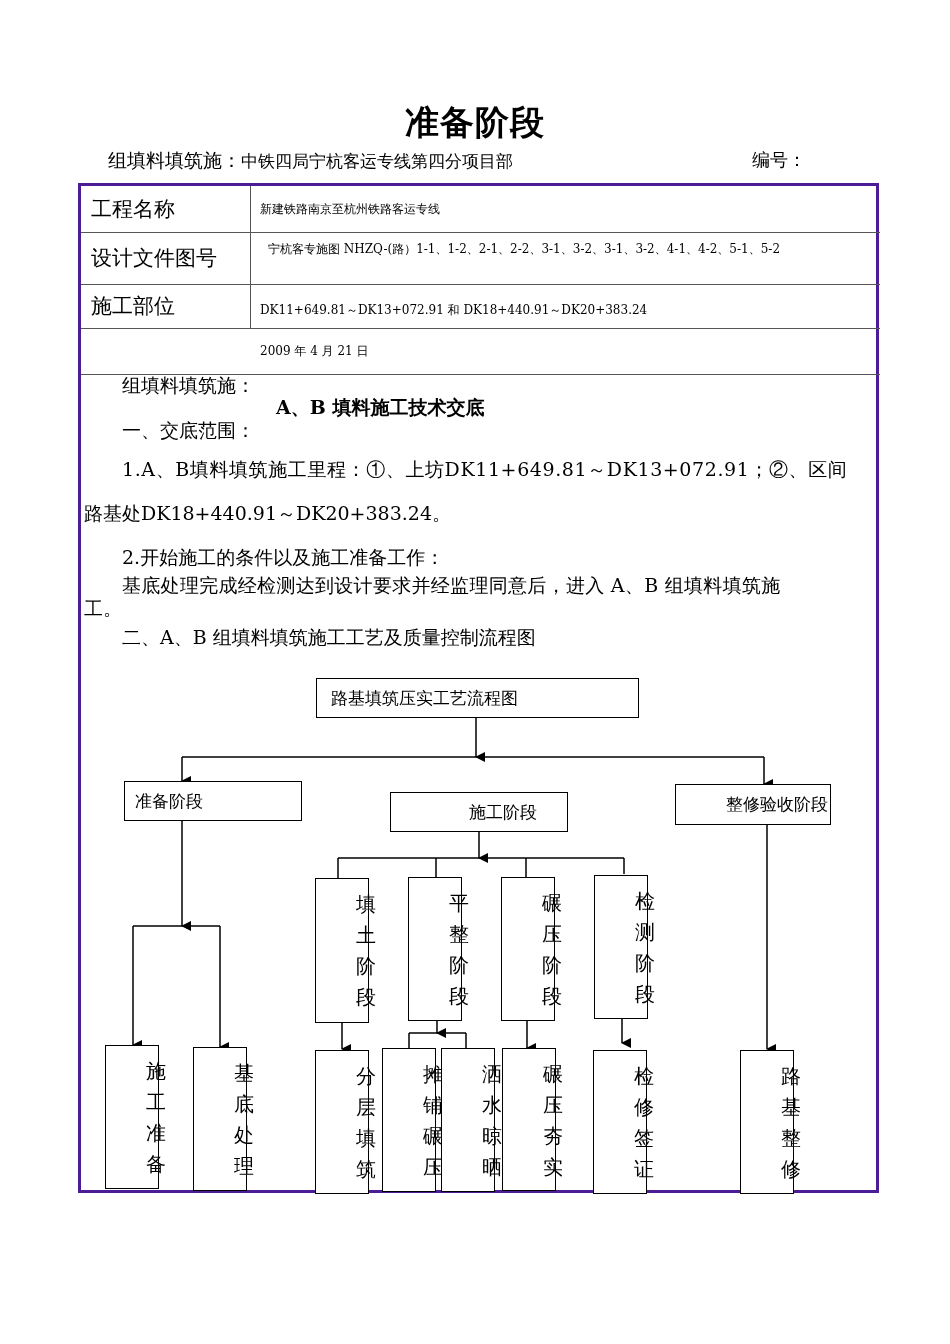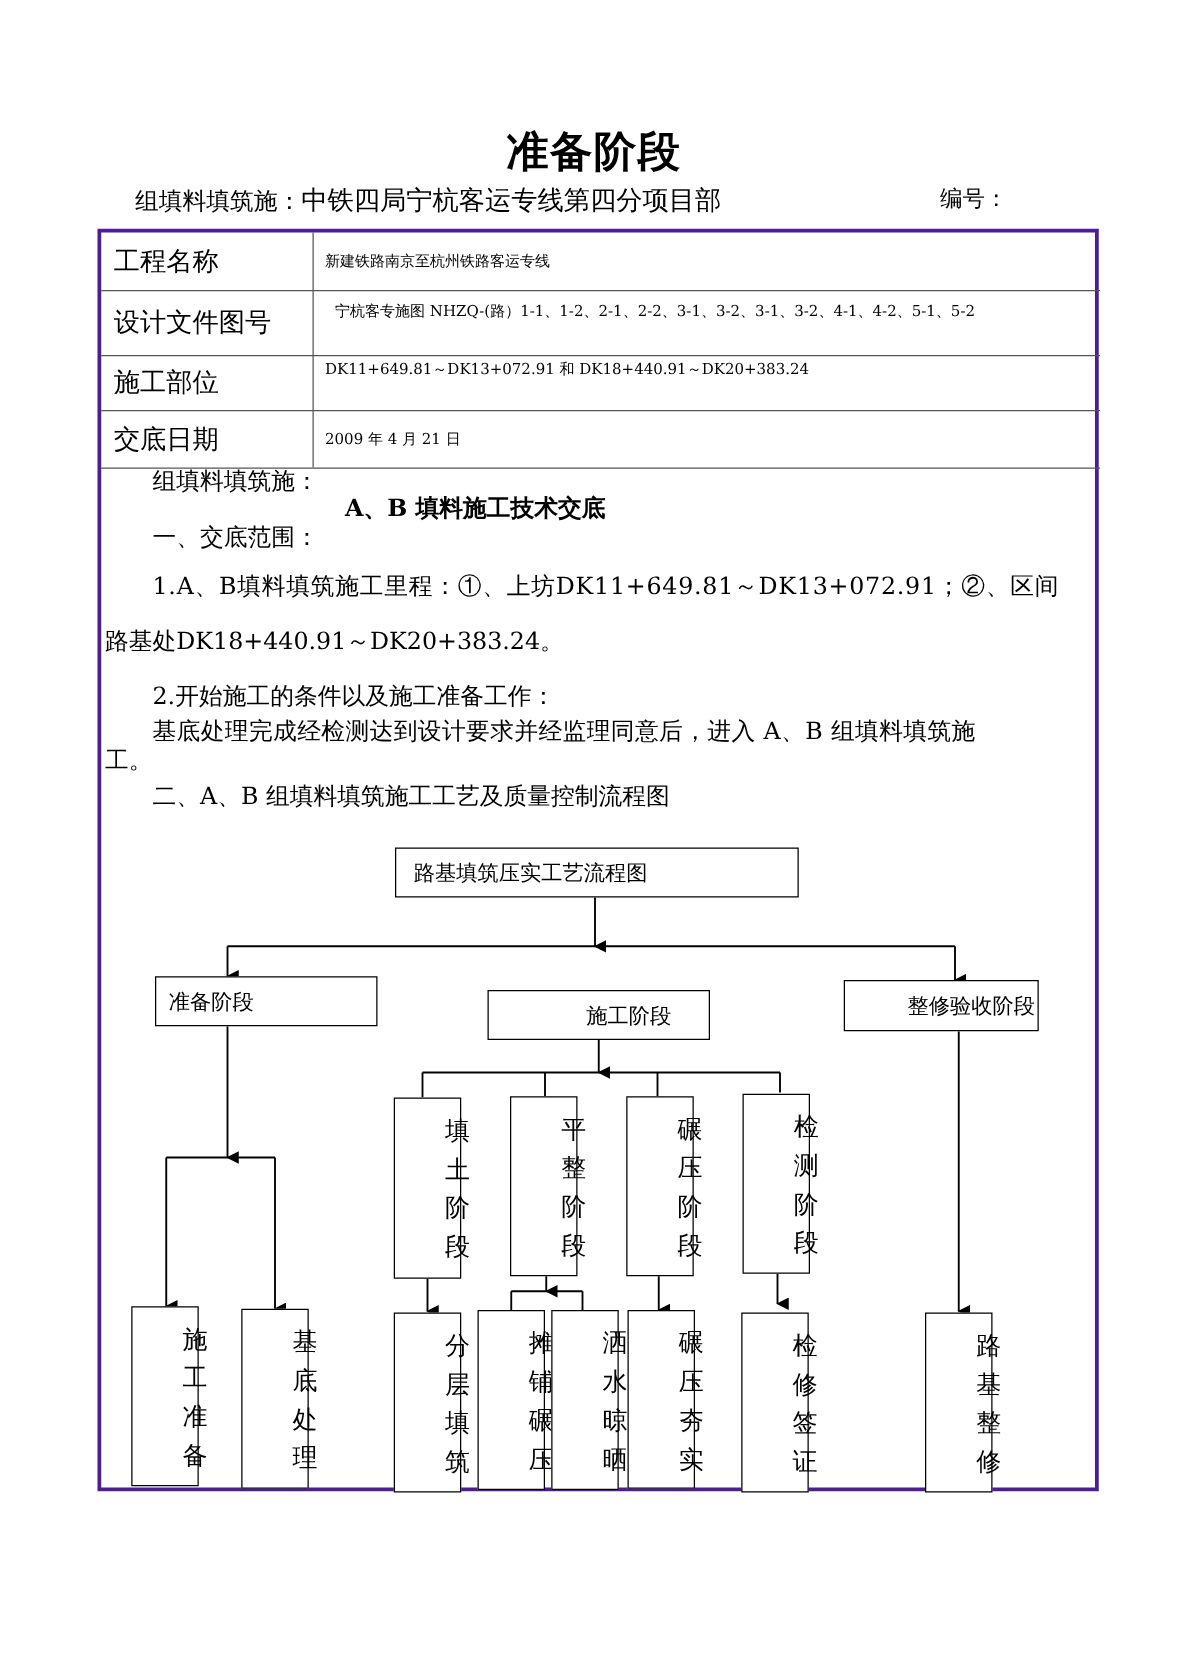--- a/index.html
+++ b/index.html
@@ -1,33 +1,33 @@
 <!DOCTYPE html>
 <html><head>
   <meta charset="utf-8">
   <style>
     html, body { margin: 0; padding: 0; background: #ffffff; }
     body { width: 950px; height: 1344px; position: relative; overflow: hidden;
            font-family: "DejaVu Serif", "Liberation Serif", serif; color: #000; }
     .title { position: absolute; top: 98px; left: 0; width: 950px; text-align: center;
              font-size: 34px; font-weight: bold; letter-spacing: 1px; line-height: 48px; }
     .unit-line { position: absolute; top: 148px; left: 108px; font-size: 19px; line-height: 24px; }
-    .unit-line .val { font-size: 21px; }
+    .unit-line .val { font-size: 17px; }
     .serial { position: absolute; top: 148px; left: 752px; font-size: 18px; line-height: 24px; }
     .frame { position: absolute; left: 78px; top: 183px; width: 801px; height: 1010px;
              border: 3px solid #4c1d95; box-sizing: border-box; }
     .row { position: absolute; left: 0; width: 799px; border-bottom: 1px solid #555; }
     .row .lab { position: absolute; left: 0; top: 0; bottom: 0; width: 170px;
                 border-right: 1px solid #555; font-size: 21px; padding-left: 10px; box-sizing: border-box;
                 display: flex; align-items: center; }
     .row .val { position: absolute; left: 171px; top: 0; right: 0; bottom: 0; padding-left: 8px;
                 font-size: 12px; line-height: 22px; box-sizing: border-box; }
     .r1 { top: 0; height: 46px; } .r1 .val { display: flex; align-items: center; }
     .r2 { top: 46px; height: 52px; } .r2 .val { padding-top: 6px; padding-right: 6px; padding-left: 16px; }
-    .r3 { top: 98px; height: 44px; } .r3 .val { padding-top: 0; }
+    .r3 { top: 98px; height: 44px; } .r3 .val { padding-top: 15px; }
     .r4 { top: 142px; height: 46px; } .r4 .val { display: flex; align-items: center; }
     .p { position: absolute; font-size: 19px; line-height: 24px; white-space: nowrap; }
     .p.bold { font-weight: bold; font-size: 19px; }
     .fc { position: absolute; left: 0; top: 0; width: 950px; height: 1344px; pointer-events: none; }
     .box { position: absolute; border: 1.5px solid #000; box-sizing: border-box; background: #fff;
            font-size: 17px; padding-left: 48px; }
     .hbox { display: flex; align-items: center; }
     .vbox { display: flex; flex-direction: column; align-items: center; padding-top: 10px;
             font-size: 20px; line-height: 31px; }
     .vbox span { display: block; }
@@ -48,21 +48,20 @@
   </div>
   <div class="row r2">
     <div class="lab">设计文件图号</div>
     <div class="val">宁杭客专施图 NHZQ-(路）1-1、1-2、2-1、2-2、3-1、3-2、3-1、3-2、4-1、4-2、5-1、5-2</div>
   </div>
   <div class="row r3">
     <div class="lab">施工部位</div>
     <div class="val">DK11+649.81～DK13+072.91 和 DK18+440.91～DK20+383.24</div>
   </div>
   <div class="row r4">
-    <div class="lab">交底日期</div>
     <div class="val">2009 年 4 月 21 日</div>
   </div>
 </div>
 
 <div class="p" style="left:122px; top:373px;">组填料填筑施：</div>
 <div class="p bold" style="left:276px; top:395px;">A、B 填料施工技术交底</div>
 <div class="p" style="left:122px; top:418px;">一、交底范围：</div>
 <div class="p" style="left:122px; top:457px; letter-spacing:0.6px;">1.A、B填料填筑施工里程：①、上坊DK11+649.81～DK13+072.91；②、区间</div>
 <div class="p" style="left:84px; top:501px;">路基处DK18+440.91～DK20+383.24。</div>
 <div class="p" style="left:122px; top:545px;">2.开始施工的条件以及施工准备工作：</div>

